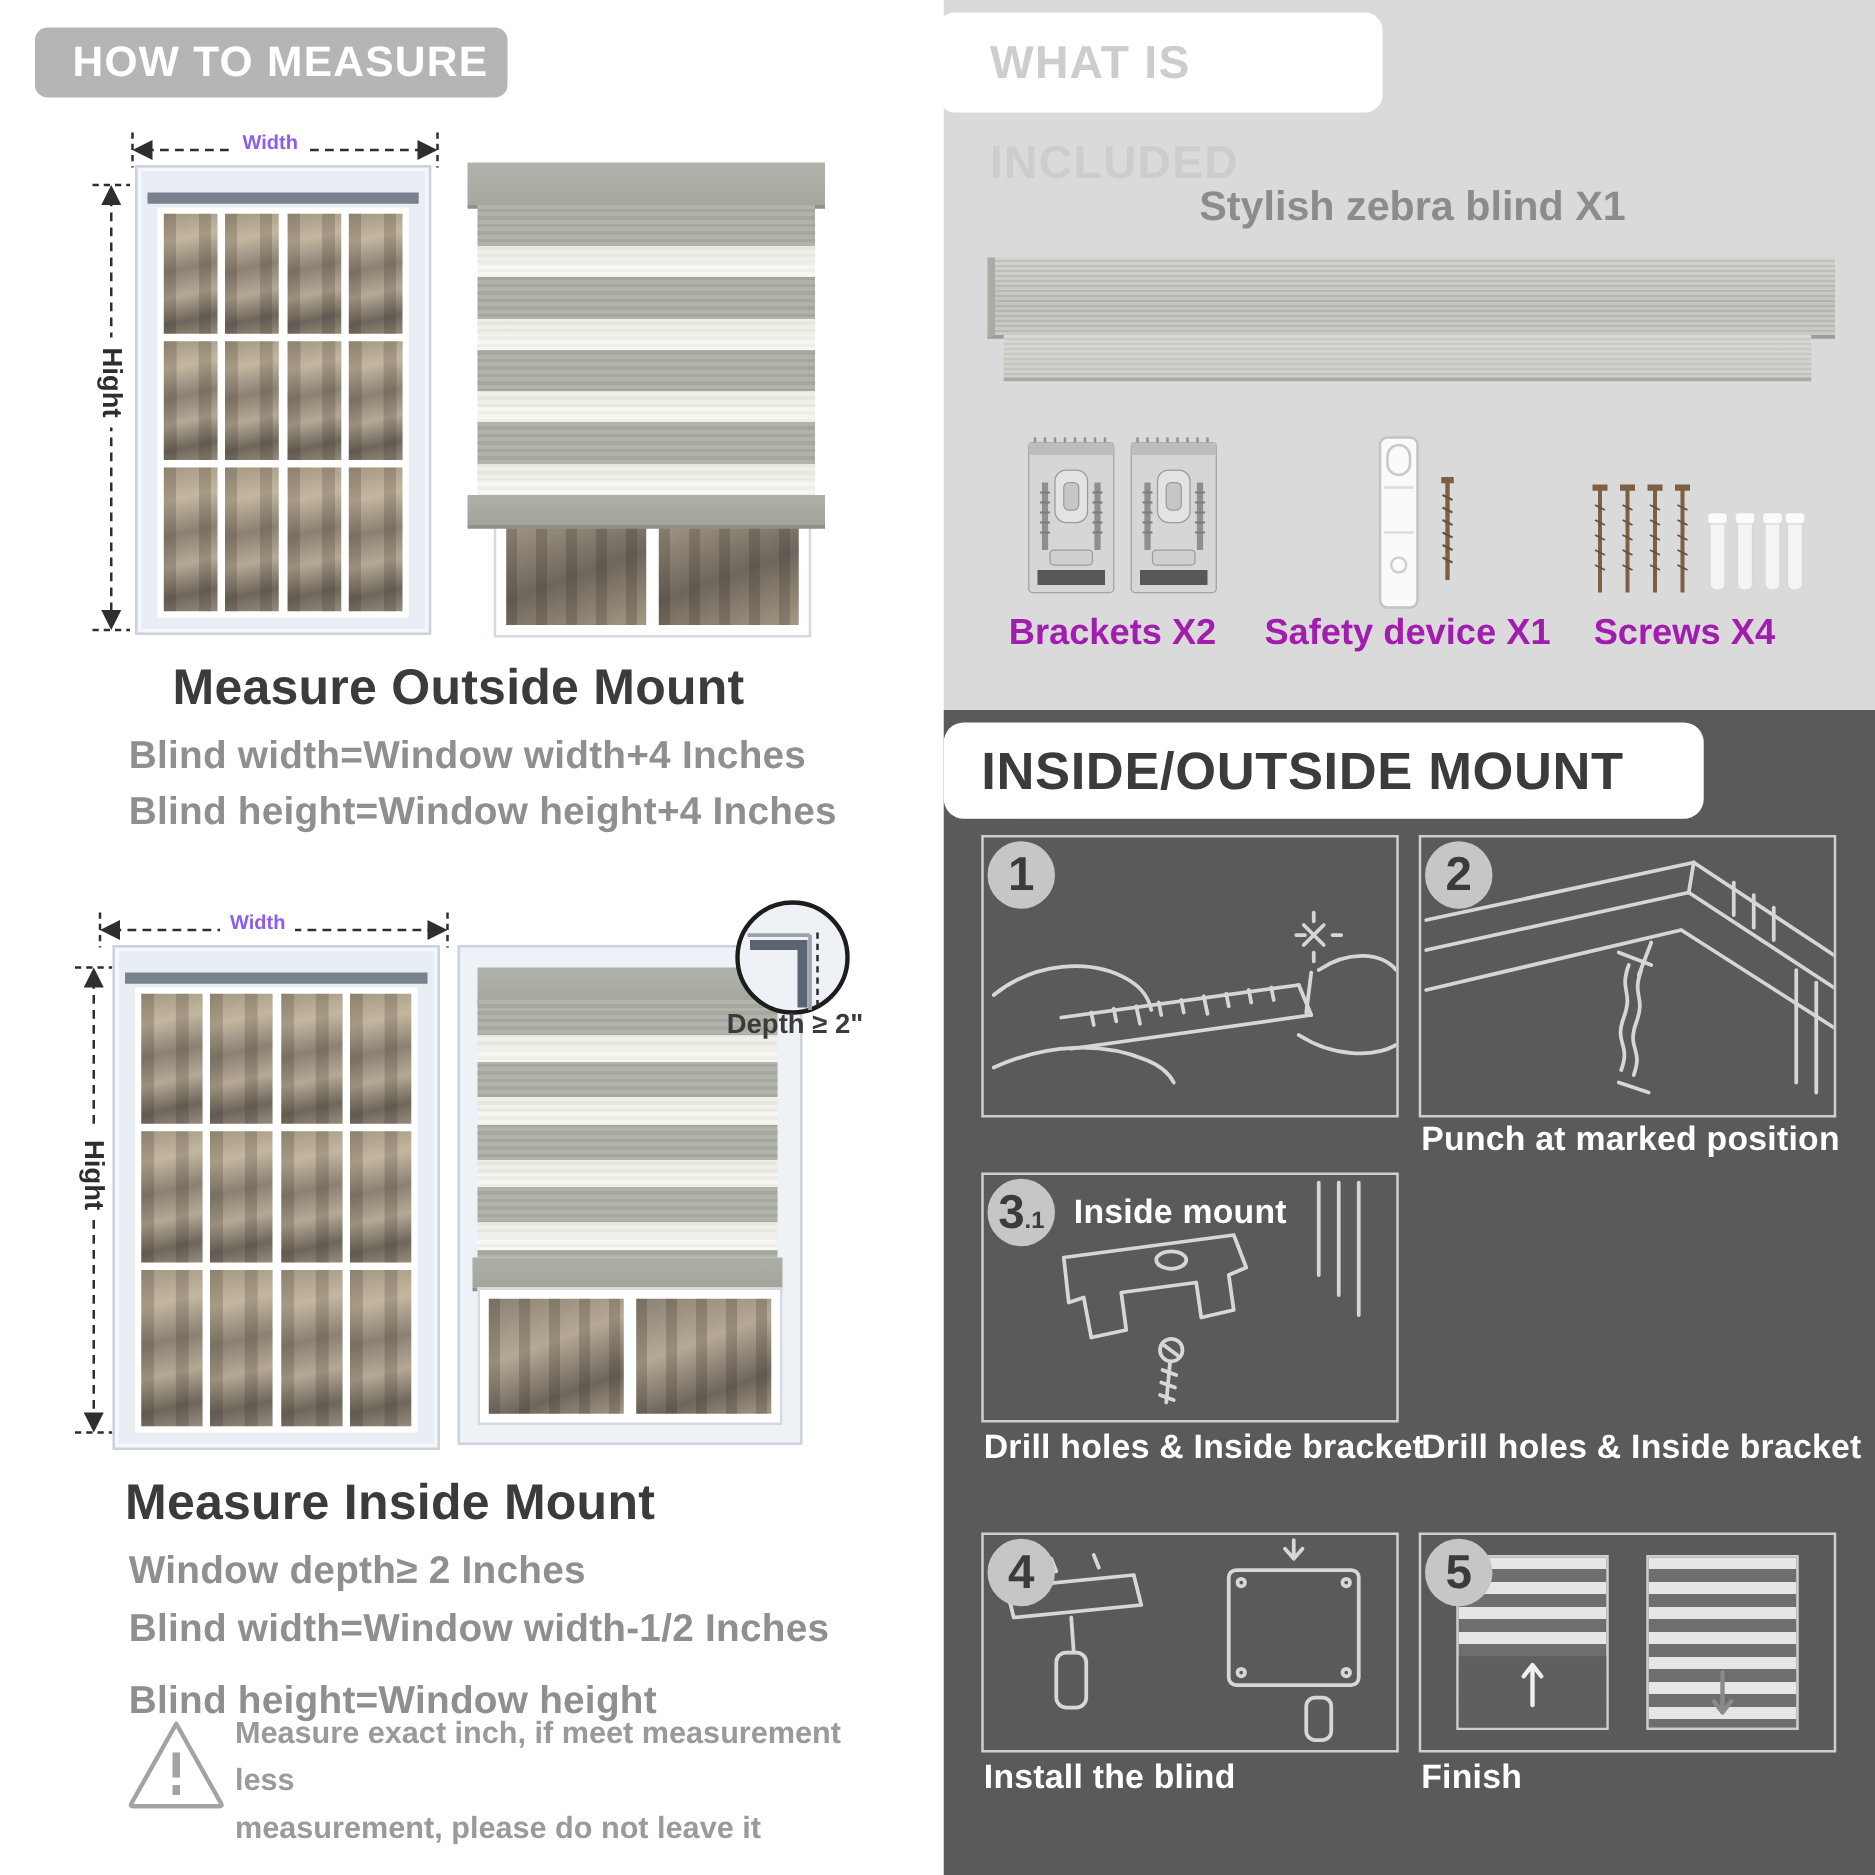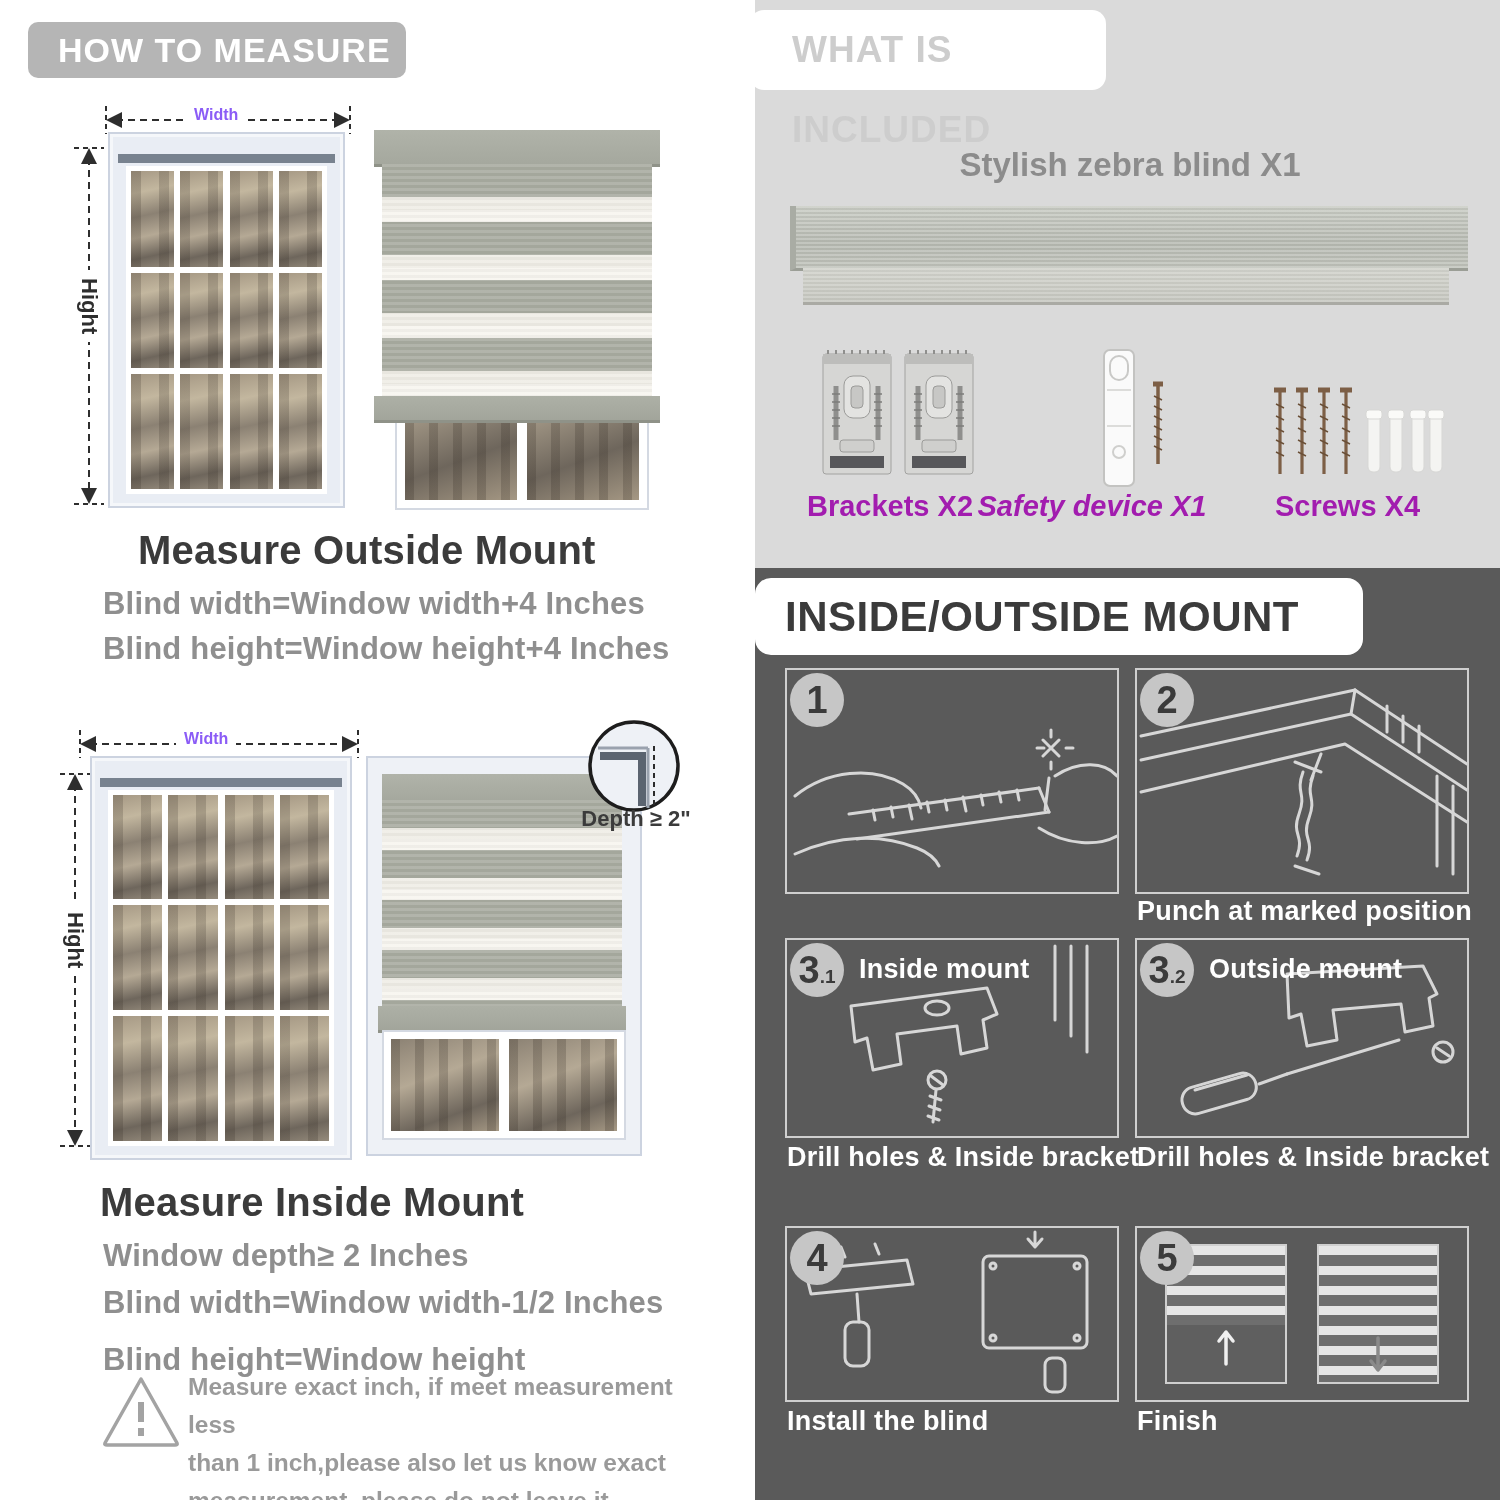--- a/index.html
+++ b/index.html
@@ -216,21 +216,20 @@
 
   <div class="abs" style="left:100px;top:1374px;width:82px;height:76px;">
     <svg width="82" height="76" viewBox="0 0 82 76">
       <path d="M41 5 L77 69 Q78 71 75 71 L7 71 Q4 71 5 69 Z" fill="none" stroke="#a3a3a3" stroke-width="3.5" stroke-linejoin="round"></path>
       <line x1="41" y1="28" x2="41" y2="48" stroke="#a3a3a3" stroke-width="6"></line>
       <rect x="38" y="54" width="6" height="8" fill="#a3a3a3"></rect>
     </svg>
   </div>
   <div class="abs" style="left:188px;top:1368px;width:500px;">
     <div class="warn-line">Measure exact inch, if meet measurement less</div>
-    <div class="warn-line">than 1 inch,please also let us know exact</div>
     <div class="warn-line">measurement, please do not leave it</div>
   </div>
 
   <div class="abs panel-light"></div>
 
   <div class="abs wii-bar">
     <div class="lbl">WHAT IS INCLUDED</div>
   </div>
 
   <div class="abs blind-item-lbl">Stylish zebra blind X1</div>
@@ -298,21 +297,21 @@
         <rect x="120" y="26" width="16" height="9" rx="3" fill="#fafaf8" stroke="#d7d7d5"></rect>
         <rect x="144" y="30" width="12" height="58" rx="5" fill="#f4f4f2" stroke="#d7d7d5"></rect>
         <rect x="142" y="26" width="16" height="9" rx="3" fill="#fafaf8" stroke="#d7d7d5"></rect>
         <rect x="162" y="30" width="12" height="58" rx="5" fill="#f4f4f2" stroke="#d7d7d5"></rect>
         <rect x="160" y="26" width="16" height="9" rx="3" fill="#fafaf8" stroke="#d7d7d5"></rect>
       </g>
     </svg>
   </div>
 
   <div class="abs hw-label" style="left:790px;width:200px;">Brackets X2</div>
-  <div class="abs hw-label" style="left:967px;width:250px;font-style:italic;">Safety device X1</div>
+  <div class="abs hw-label" style="left:1001px;width:250px;">Safety device X1</div>
   <div class="abs hw-label" style="left:1255px;width:185px;">Screws X4</div>
 
   <div class="abs panel-dark"></div>
   <div class="abs iom-bar">
     <div class="lbl">INSIDE/OUTSIDE MOUNT</div>
   </div>
 
   <div class="abs" style="left:785px;top:668px;width:340px;height:262px;">
     <div class="step-box" style="height:222px;">
       <svg class="abs" style="left:0;top:18px;" width="330" height="200" viewBox="0 0 330 200">
@@ -370,35 +369,20 @@
           <path d="M149 150 l-3 32 M143 156 l11 4 M142 166 l11 4 M141 176 l11 4"></path>
         </g>
       </svg>
       <div class="step-badge"><span>3</span><span class="sub">.1</span></div>
       <div class="step-title">Inside mount</div>
     </div>
     <div class="step-caption" style="top:204px;">Drill holes &amp;  Inside bracket</div>
   </div>
 
   <div class="abs" style="left:1135px;top:938px;width:340px;height:238px;">
-    <div class="step-box" style="height:196px;">
-      <svg class="abs" style="left:0;top:0;" width="330" height="192" viewBox="0 0 330 192">
-        <g class="lineart">
-          <path d="M150 34 L286 26 L300 54 L292 58 L296 86 L268 92 L264 64 L196 70 L200 100 L170 106 L164 74 L152 78 Z"></path>
-          <circle cx="306" cy="112" r="10"></circle>
-            <path d="M300 108 l12 8"></path>
-          <path d="M262 100 L150 134"></path>
-            <path d="M150 134 L122 144"></path>
-          <rect x="44" y="140" width="76" height="27" rx="13" transform="rotate(-16 82 153)"></rect>
-          <path d="M58 150 l52 -15"></path>
-        </g>
-      </svg>
-      <div class="step-badge"><span>3</span><span class="sub">.2</span></div>
-      <div class="step-title">Outside mount</div>
-    </div>
     <div class="step-caption" style="top:204px;">Drill holes &amp;  Inside bracket</div>
   </div>
 
   <div class="abs" style="left:785px;top:1226px;width:340px;height:216px;">
     <div class="step-box" style="height:172px;">
       <svg class="abs" style="left:0;top:0;" width="330" height="168" viewBox="0 0 330 168">
         <g class="lineart">
           <path d="M18 42 L120 32 L126 56 L24 66 Z"></path>
           <path d="M30 32 l-4 -10 M58 29 l-4 -10 M92 26 l-4 -10"></path>
           <path d="M70 66 L72 94"></path>

